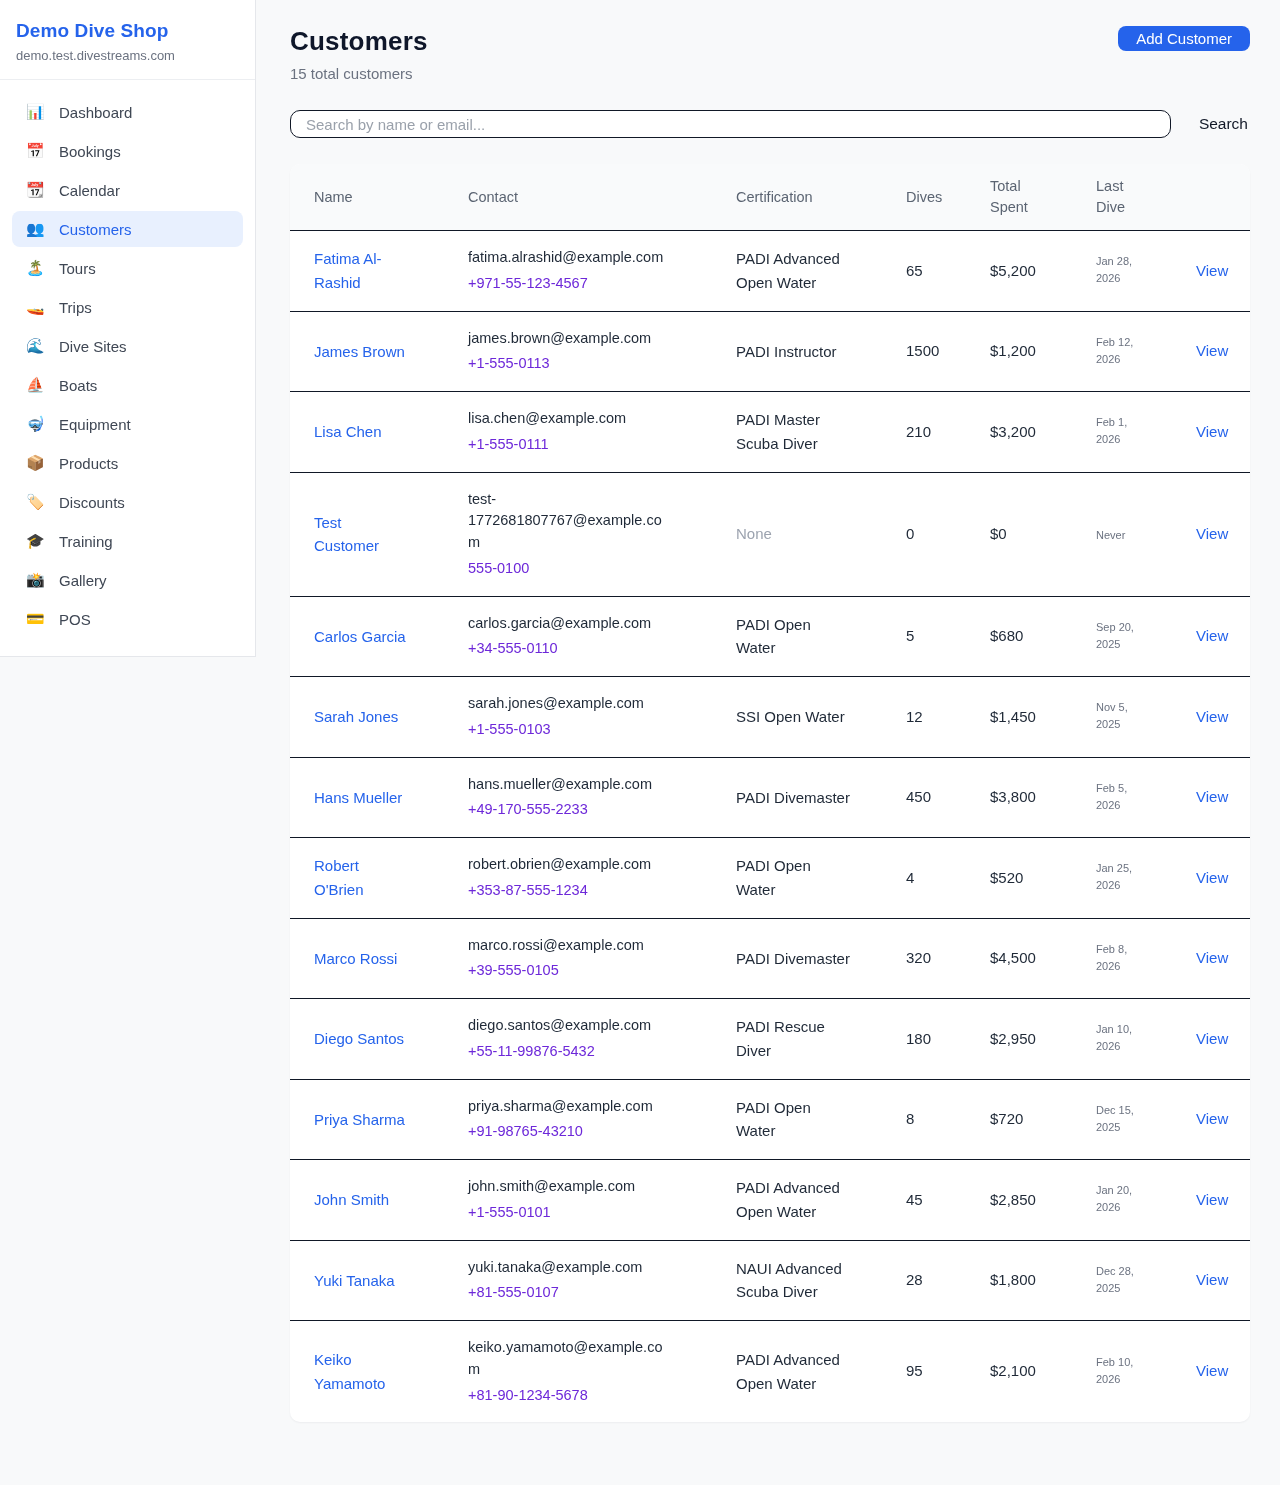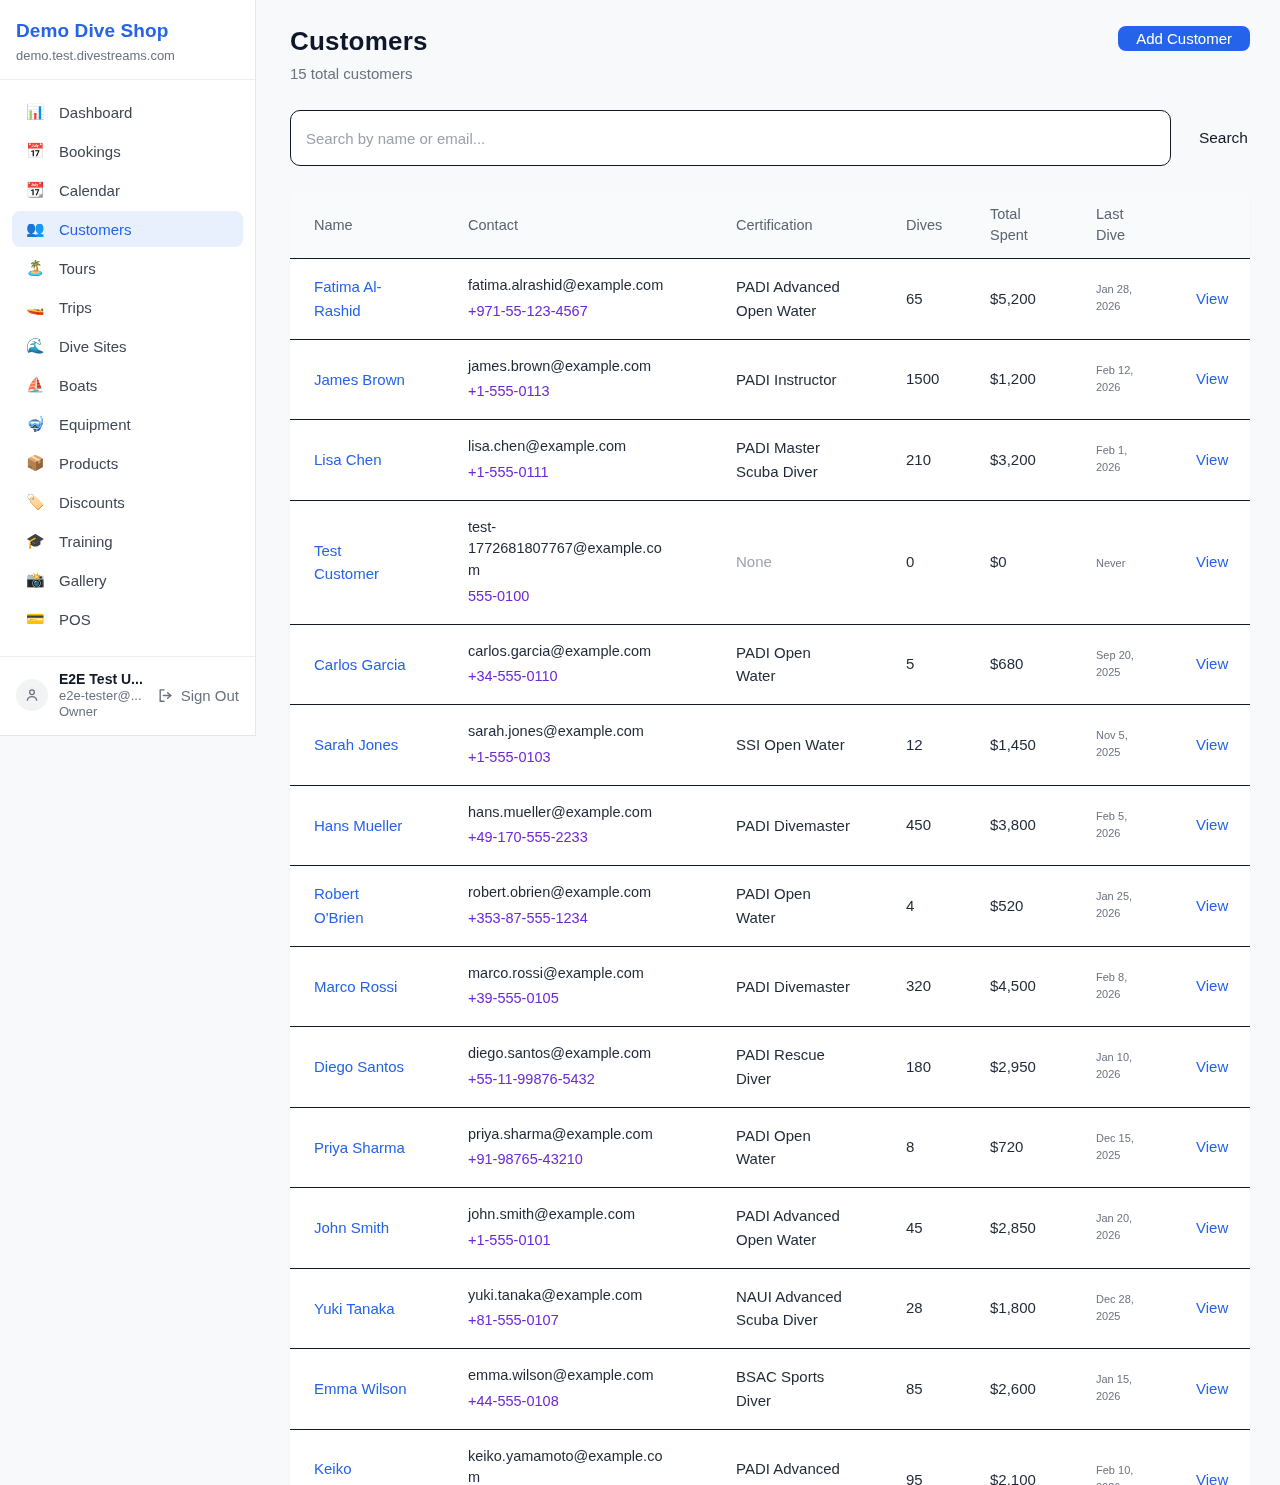--- a/index.html
+++ b/index.html
@@ -55,21 +55,21 @@
   .page-head { display: flex; justify-content: space-between; align-items: flex-start; }
   .page-title { font-size: 26px; font-weight: 800; color: #0f172a; letter-spacing: .2px; }
   .page-subtitle { font-size: 15px; color: #6b7280; margin-top: 8px; }
   .add-btn {
     background: #2563eb; color: #ffffff; border: none; cursor: pointer;
     font-family: inherit; font-size: 15px; font-weight: 500;
     padding: 0 18px; height: 25px; border-radius: 8px;
   }
   .search-row { display: flex; align-items: center; gap: 26px; margin-top: 28px; }
   .search-input {
-    flex: 1; height: 56px; border: 1px solid #111827; border-radius: 10px;
+    flex: 1; height: 28px; border: 1px solid #111827; border-radius: 10px;
     padding: 0 15px; font-size: 15px; font-family: inherit; color: #1f2937; background: #fff;
     outline: none;
   }
   .search-input::placeholder { color: #9aa1ab; }
   .search-btn {
     background: none; border: none; cursor: pointer; font-family: inherit;
     font-size: 15.5px; color: #111827; padding: 4px 2px;
   }
 
   
@@ -181,41 +181,20 @@
   <div class="nav-item">
     <span class="nav-icon">📸</span>
     <span class="nav-label">Gallery</span>
   </div>
 
   <div class="nav-item">
     <span class="nav-icon">💳</span>
     <span class="nav-label">POS</span>
   </div>
 </nav>
-    <div class="sidebar-footer">
-      <div class="avatar">
-        <svg width="18" height="18" viewBox="0 0 24 24" fill="none" stroke="#6b7280" stroke-width="1.7" stroke-linecap="round">
-          <circle cx="12" cy="8.3" r="3.1"></circle>
-          <path d="M5.6 19c1-3.3 3.4-4.9 6.4-4.9s5.4 1.6 6.4 4.9"></path>
-        </svg>
-      </div>
-      <div class="user-meta">
-        <div class="user-name">E2E Test U...</div>
-        <div class="user-email">e2e-tester@...</div>
-        <div class="user-role">Owner</div>
-      </div>
-      <button class="signout">
-        <svg width="17" height="17" viewBox="0 0 24 24" fill="none" stroke="#6b7280" stroke-width="2" stroke-linecap="round" stroke-linejoin="round">
-          <path d="M10 4H4.5v16H10"></path>
-          <path d="M15 8l4.5 4L15 16"></path>
-          <path d="M19.5 12H9"></path>
-        </svg>
-        <span>Sign Out</span>
-      </button>
-    </div>
   </aside>
 
   <main class="main">
     <div class="page-head">
       <div>
         <h1 class="page-title">Customers</h1>
         <div class="page-subtitle">15 total customers</div>
       </div>
       <button class="add-btn">Add Customer</button>
     </div>
@@ -410,32 +389,20 @@
       <div class="email">yuki.tanaka@example.com</div>
       <div class="phone">+81-555-0107</div>
     </td>
     <td class="td-cert"><span class="cert">NAUI Advanced Scuba Diver</span></td>
     <td class="td-dives">28</td>
     <td class="td-spent">$1,800</td>
     <td class="td-last"><span class="last-dive">Dec 28, 2025</span></td>
     <td class="td-view"><a class="view-link">View</a></td>
   </tr>
 
-  <tr>
-    <td class="td-name"><a class="name-link">Emma Wilson</a></td>
-    <td class="td-contact">
-      <div class="email">emma.wilson@example.com</div>
-      <div class="phone">+44-555-0108</div>
-    </td>
-    <td class="td-cert"><span class="cert">BSAC Sports Diver</span></td>
-    <td class="td-dives">85</td>
-    <td class="td-spent">$2,600</td>
-    <td class="td-last"><span class="last-dive">Jan 15, 2026</span></td>
-    <td class="td-view"><a class="view-link">View</a></td>
-  </tr>
 
   <tr>
     <td class="td-name"><a class="name-link">Keiko Yamamoto</a></td>
     <td class="td-contact">
       <div class="email">keiko.yamamoto@example.com</div>
       <div class="phone">+81-90-1234-5678</div>
     </td>
     <td class="td-cert"><span class="cert">PADI Advanced Open Water</span></td>
     <td class="td-dives">95</td>
     <td class="td-spent">$2,100</td>

